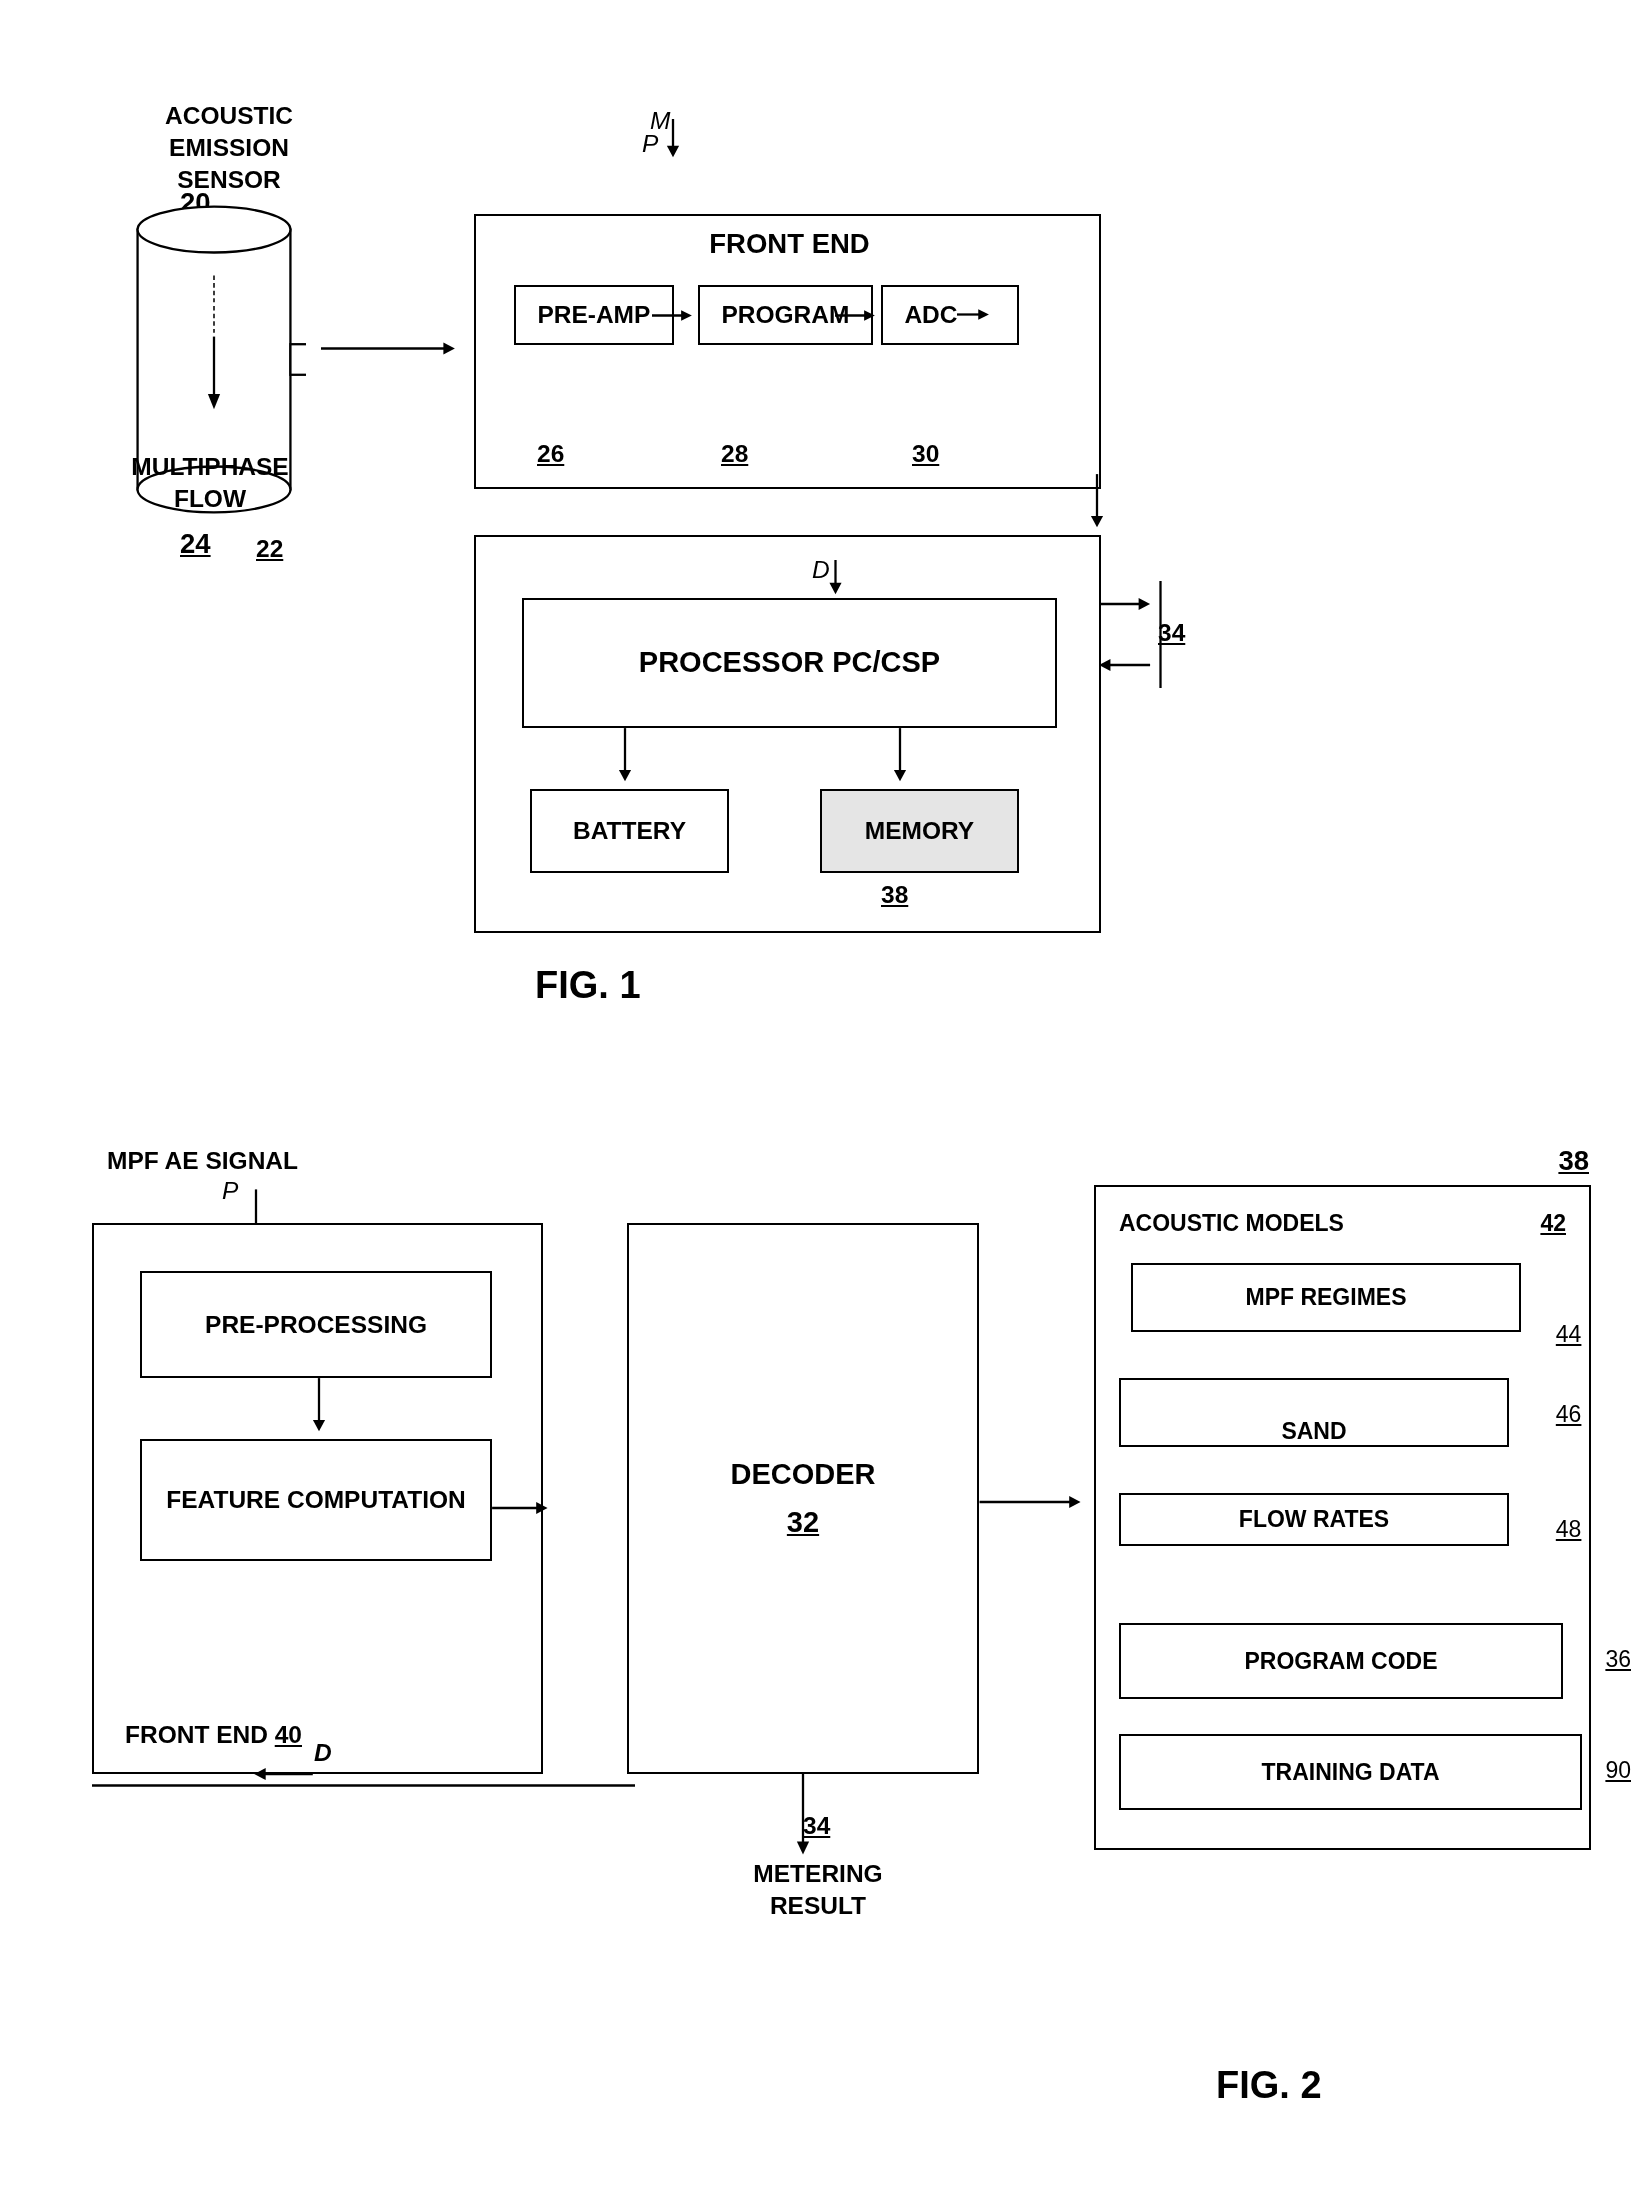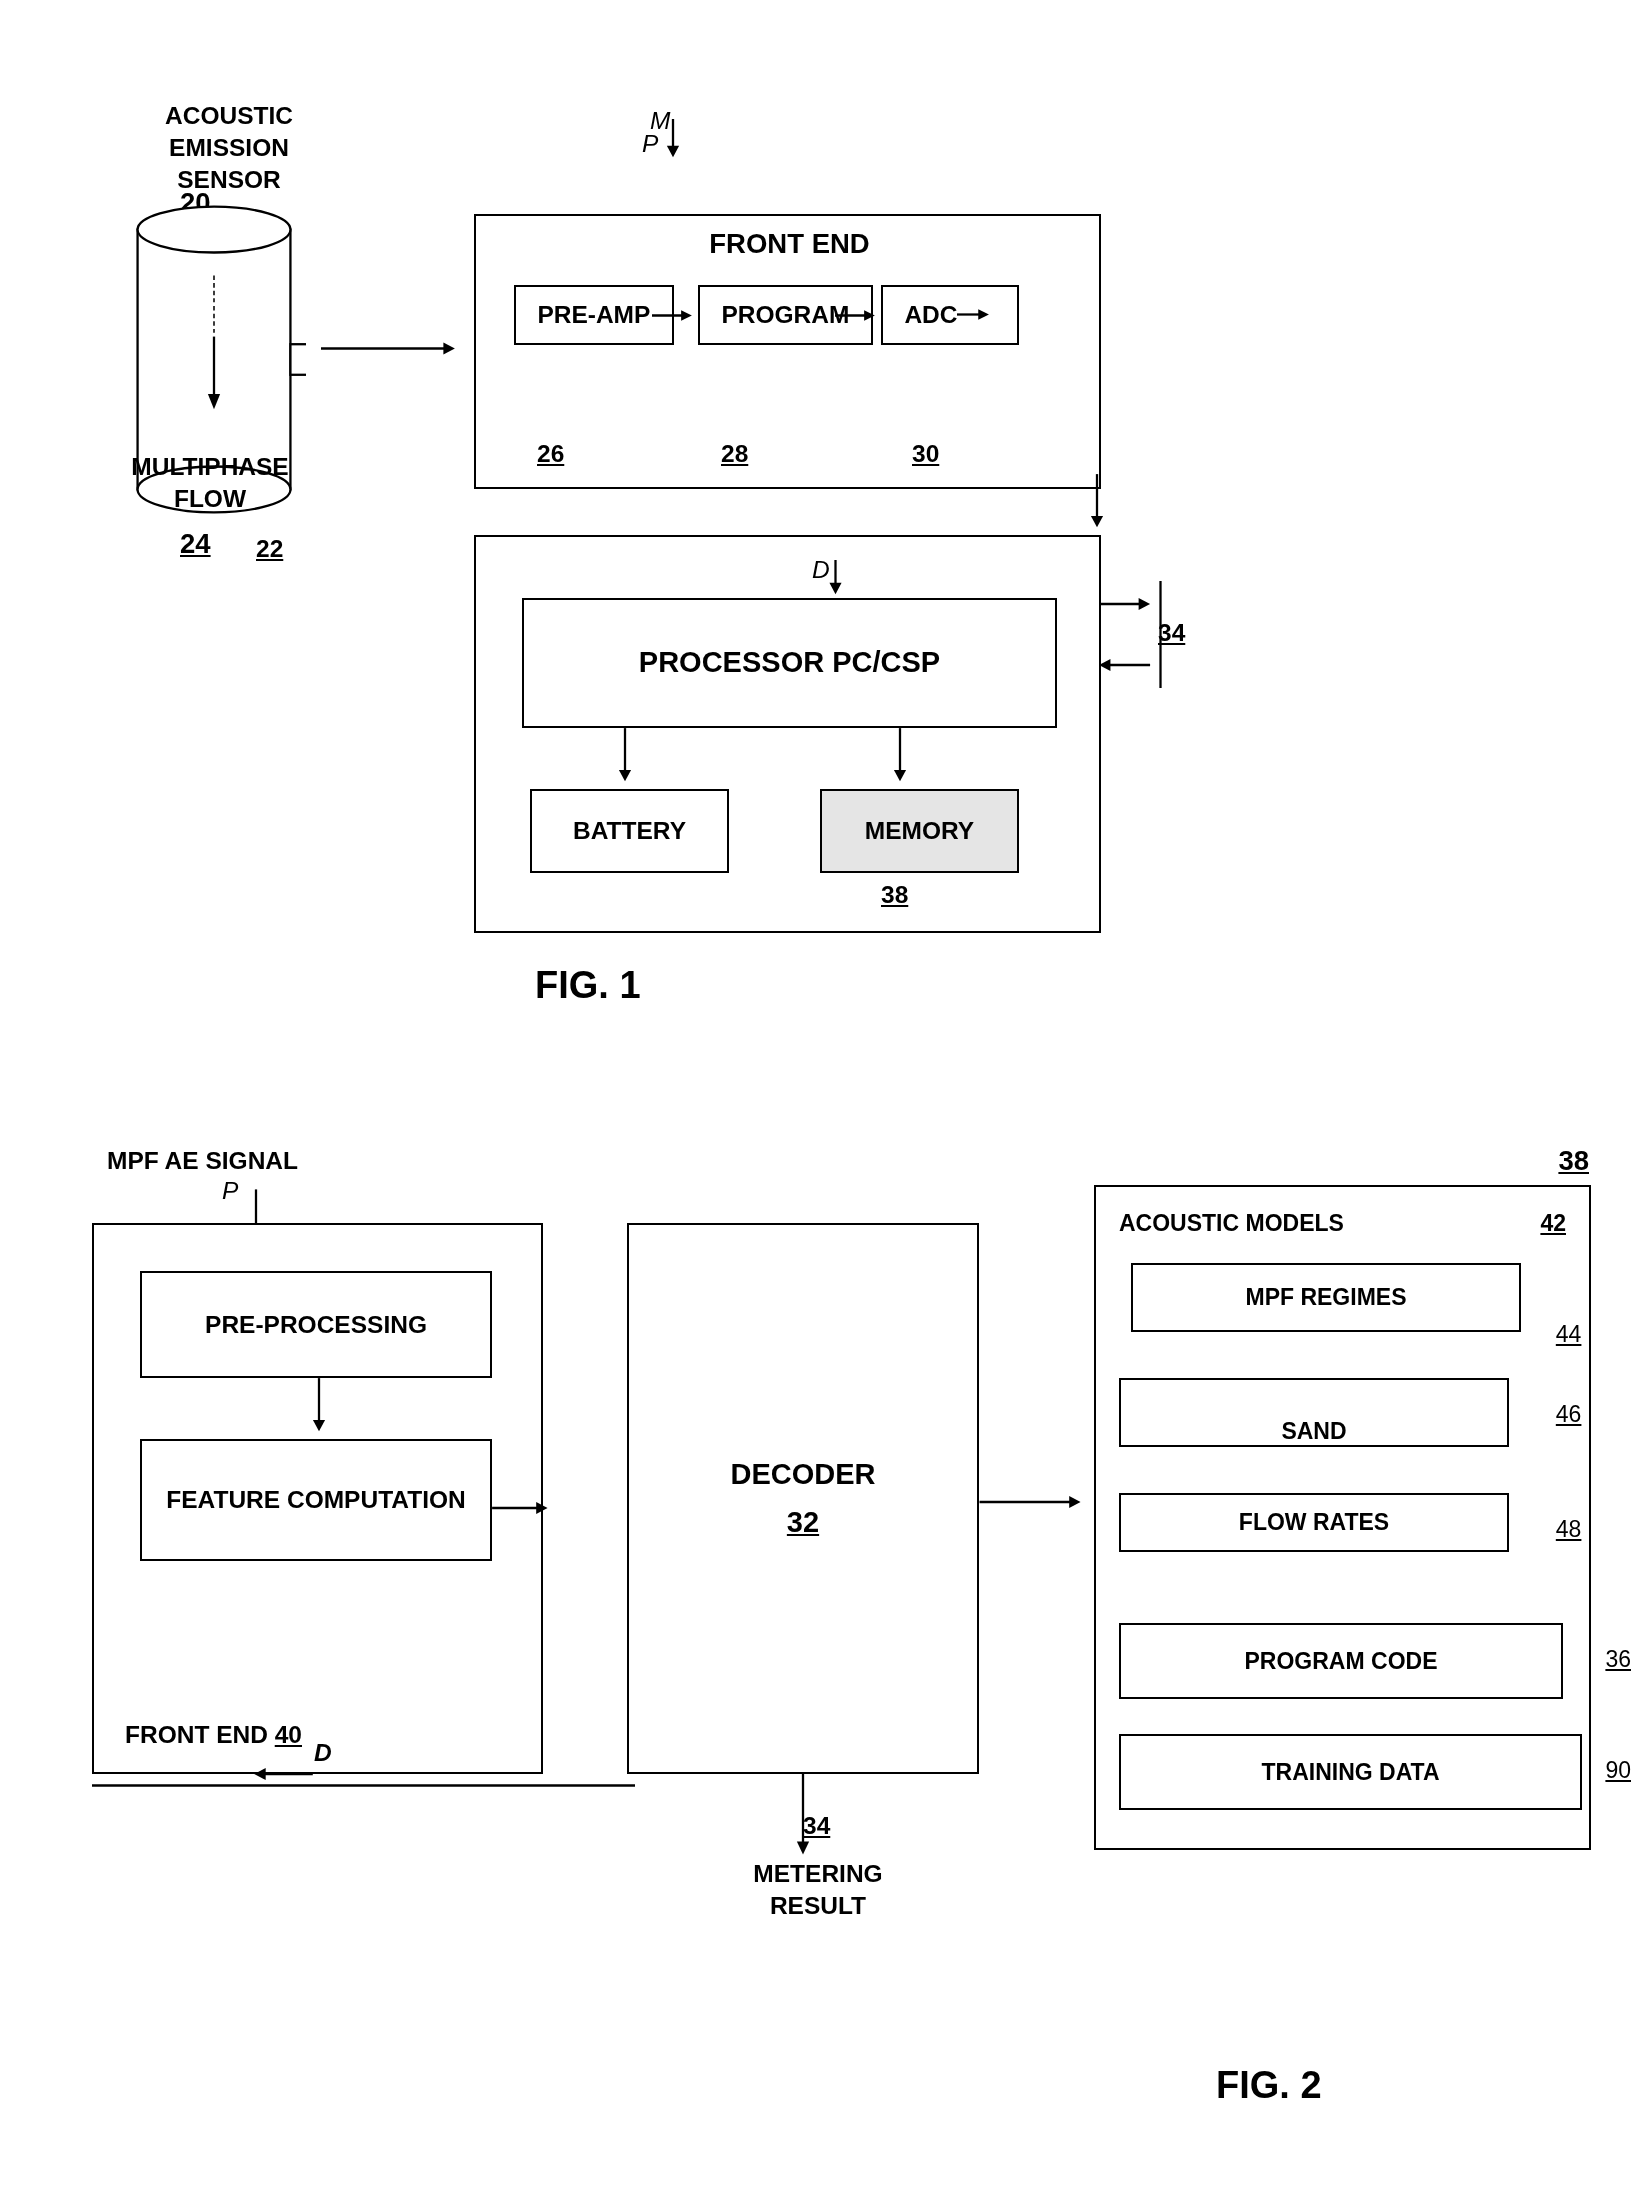--- a/index.html
+++ b/index.html
@@ -221,21 +221,21 @@
       <div style="position:absolute;top:76px;left:35px;width:390px;height:69px;border:2.3px solid #000;display:flex;align-items:center;justify-content:center;font-size:23px;font-weight:bold;background:#fff;">
         <span>MPF REGIMES</span>
       </div>
       <div style="position:absolute;top:99px;right:7.6px;font-size:23px;text-decoration:underline;margin-top:35px;">44</div>
 
       <div style="position:absolute;top:191px;left:23px;width:390px;height:69px;border:2.3px solid #000;display:flex;align-items:flex-end;justify-content:center;font-size:23px;font-weight:bold;background:#fff;">
         <span>SAND</span>
       </div>
       <div style="position:absolute;top:214px;right:7.6px;font-size:23px;text-decoration:underline;">46</div>
 
-      <div style="position:absolute;top:306px;left:23px;width:390px;height:59px;border:2.3px solid #000;display:flex;align-items:center;justify-content:center;font-size:23px;font-weight:bold;background:#fff;">
+      <div style="position:absolute;top:306px;left:23px;width:390px;height:53px;border:2.3px solid #000;display:flex;align-items:center;justify-content:center;font-size:23px;font-weight:bold;background:#fff;">
         <span>FLOW RATES</span>
       </div>
       <div style="position:absolute;top:329px;right:7.6px;font-size:23px;text-decoration:underline;">48</div>
 
       <div style="position:absolute;top:436px;left:23px;width:444px;height:76px;border:2.3px solid #000;display:flex;align-items:center;justify-content:center;font-size:23px;font-weight:bold;background:#fff;">
         <span>PROGRAM CODE</span>
       </div>
       <div style="position:absolute;top:459px;right:-42px;font-size:23px;text-decoration:underline;">36</div>
 
       <div style="position:absolute;top:547px;left:23px;width:463px;height:76px;border:2.3px solid #000;display:flex;align-items:center;justify-content:center;font-size:23px;font-weight:bold;background:#fff;">

